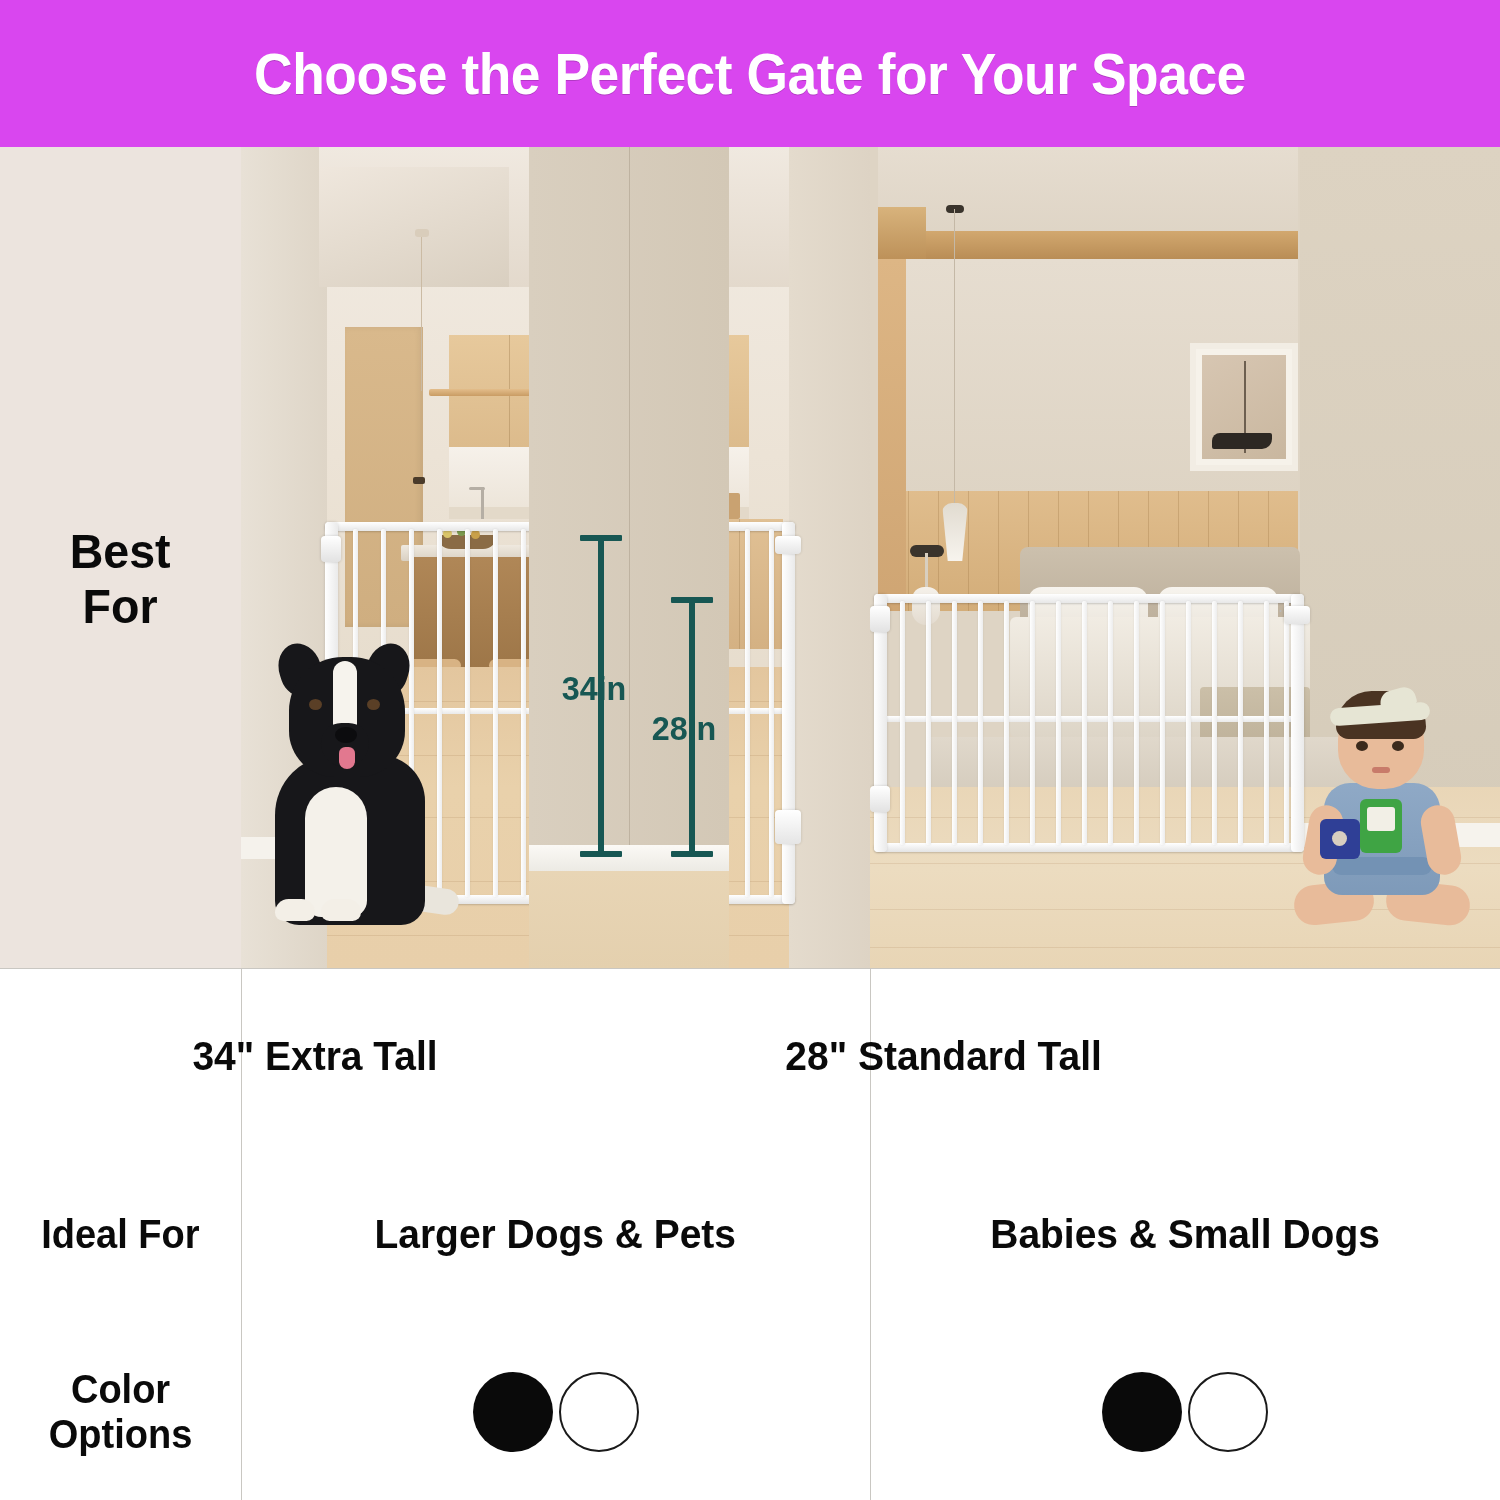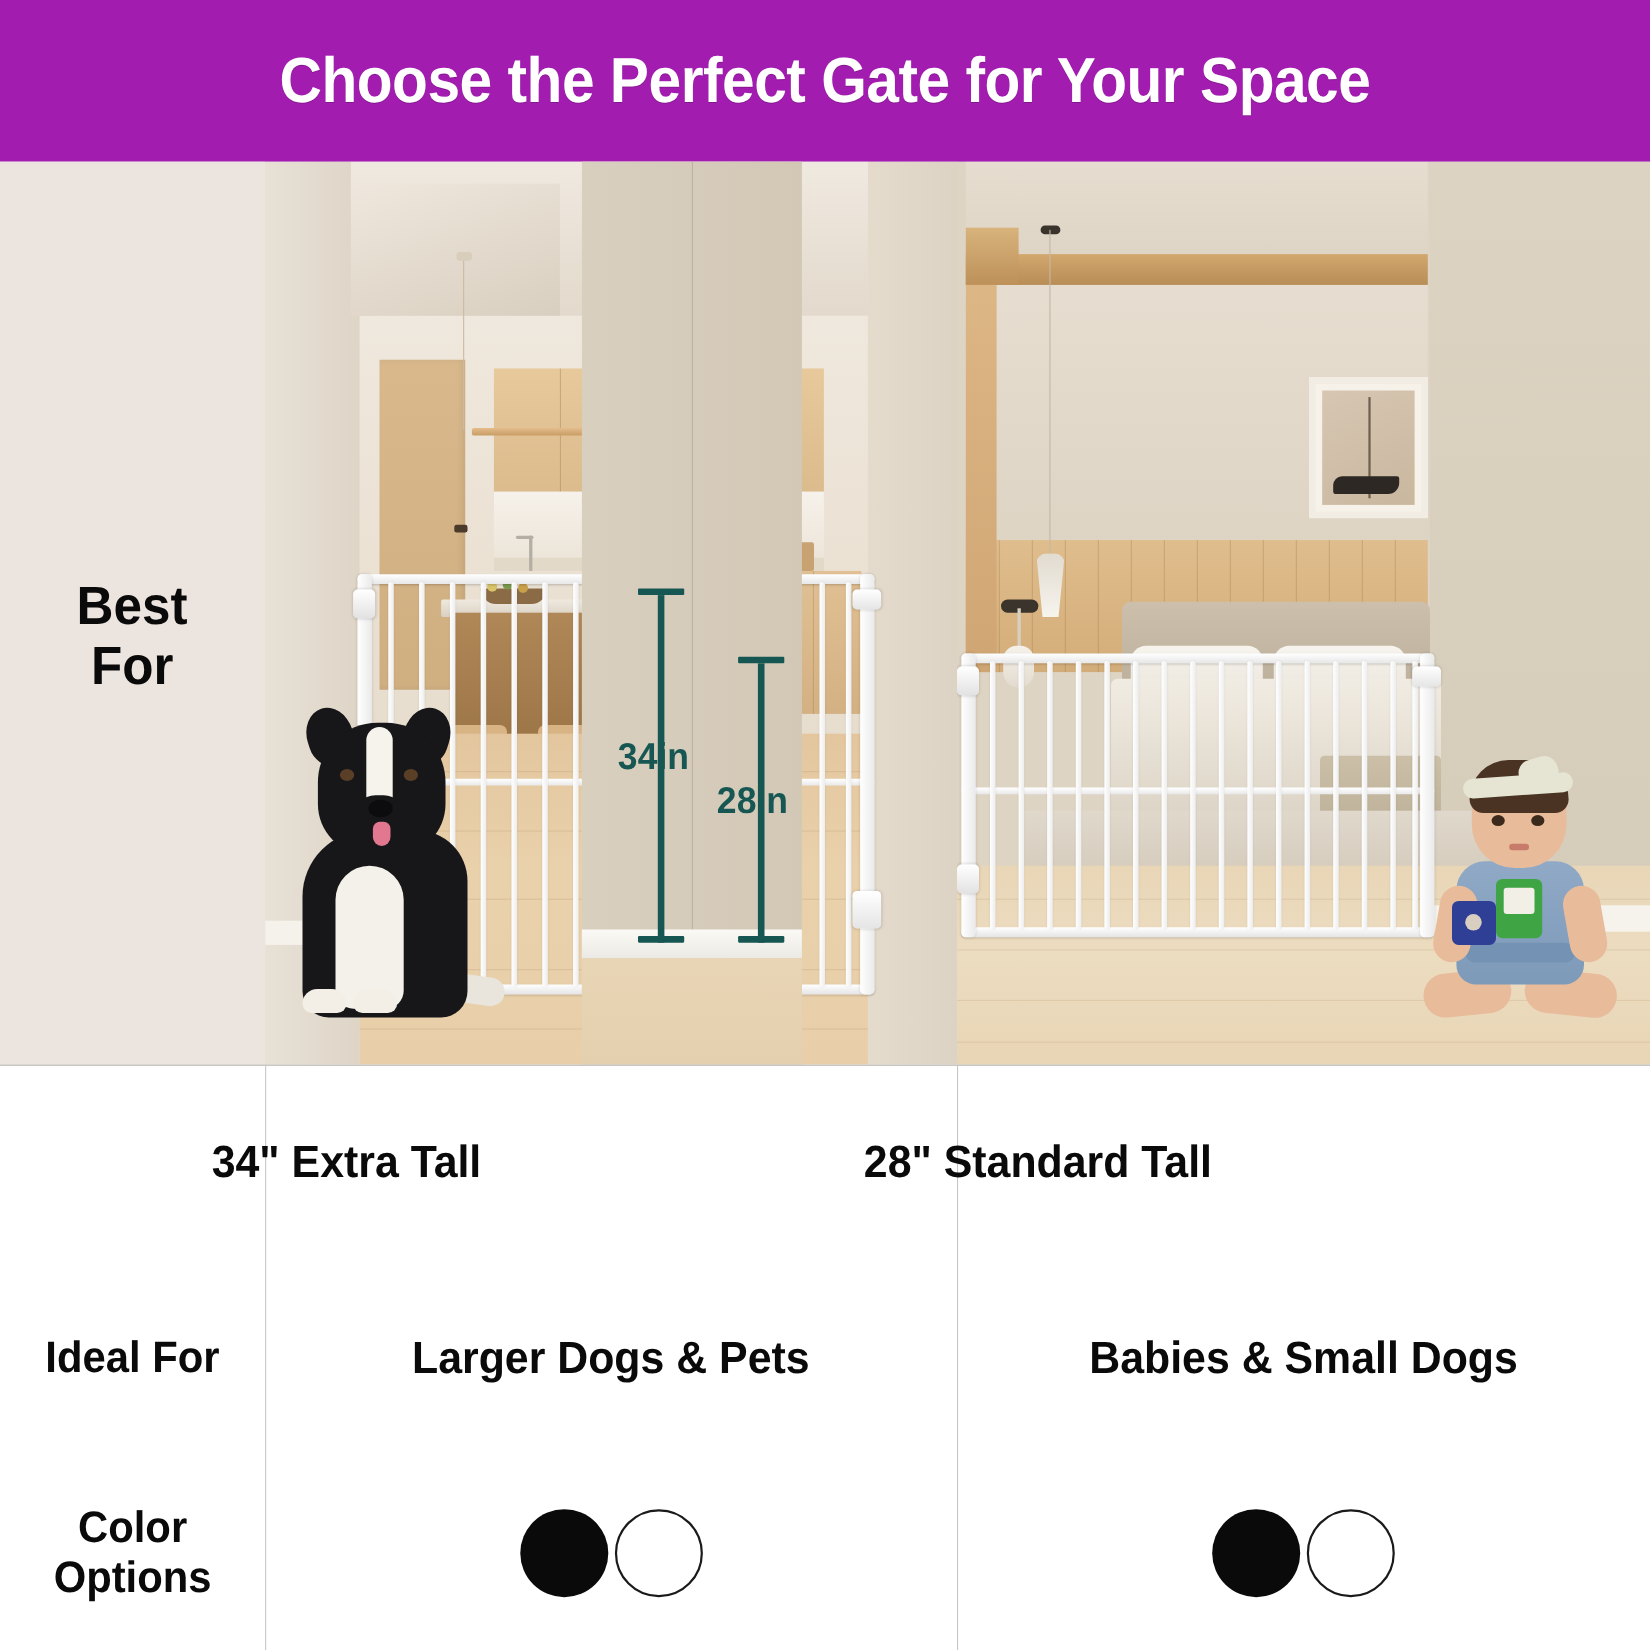--- a/index.html
+++ b/index.html
@@ -264,21 +264,21 @@
   .swatches { display:flex; align-items:center; justify-content:center; gap:6px; }
   .swatch { width:80px; height:80px; border-radius:50%; }
   .swatch.black { background:#0a0a0a; }
   .swatch.white { background:#ffffff; border:2px solid #1a1a1a; }
 </style>
 </head>
 <body>
 
 <div id="page">
 
-  <div class="header" style="background: #a21caf;">
+  <div class="header" style="background: #d946ef;">
     <div class="header-title" style="color: rgb(255, 255, 255);">Choose the Perfect Gate for Your Space</div>
   </div>
 
   <div class="hero">
 
     <div class="hero-label-cell" style="background: rgb(236, 228, 222);">
       <div class="hero-label">
         <span>Best</span><br>
         <span>For</span>
       </div>

